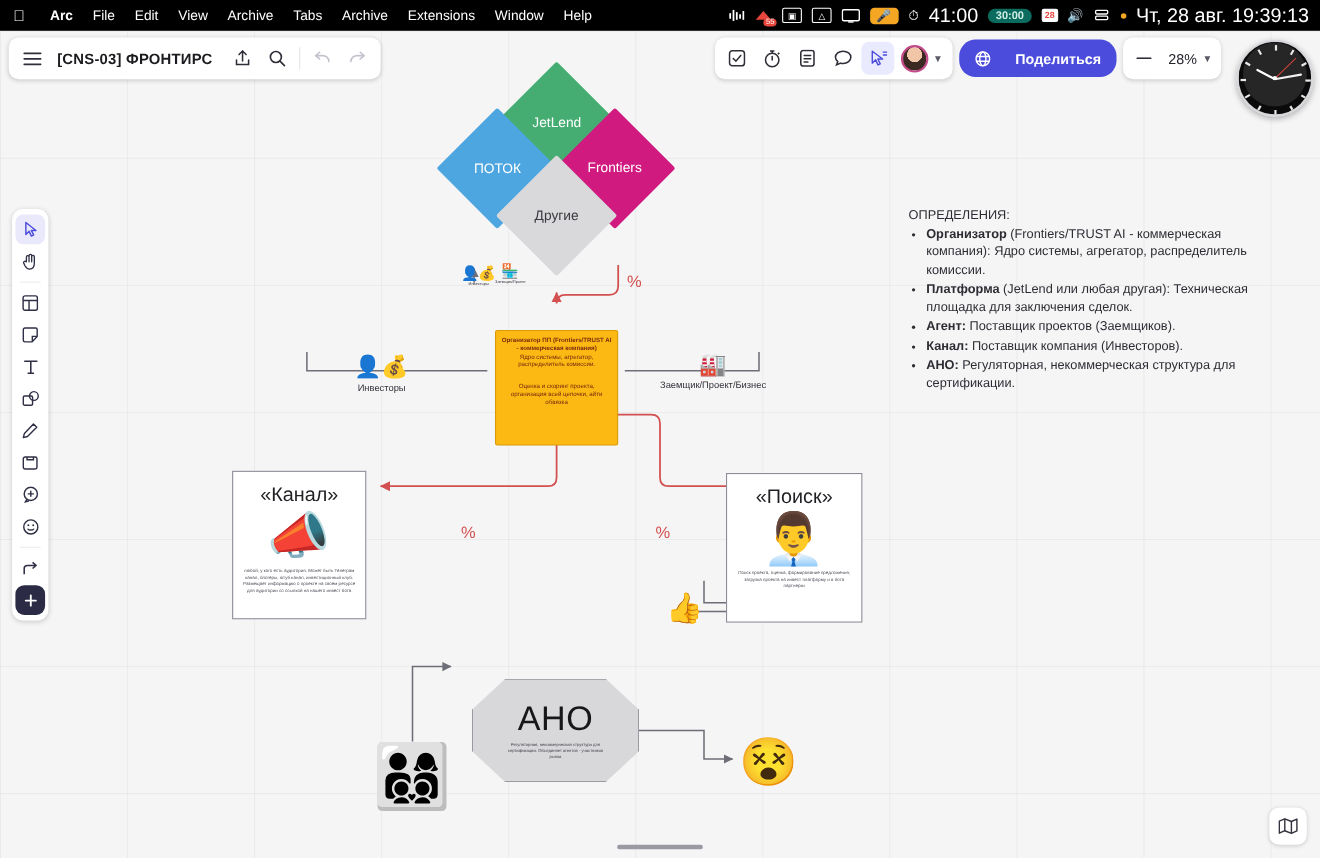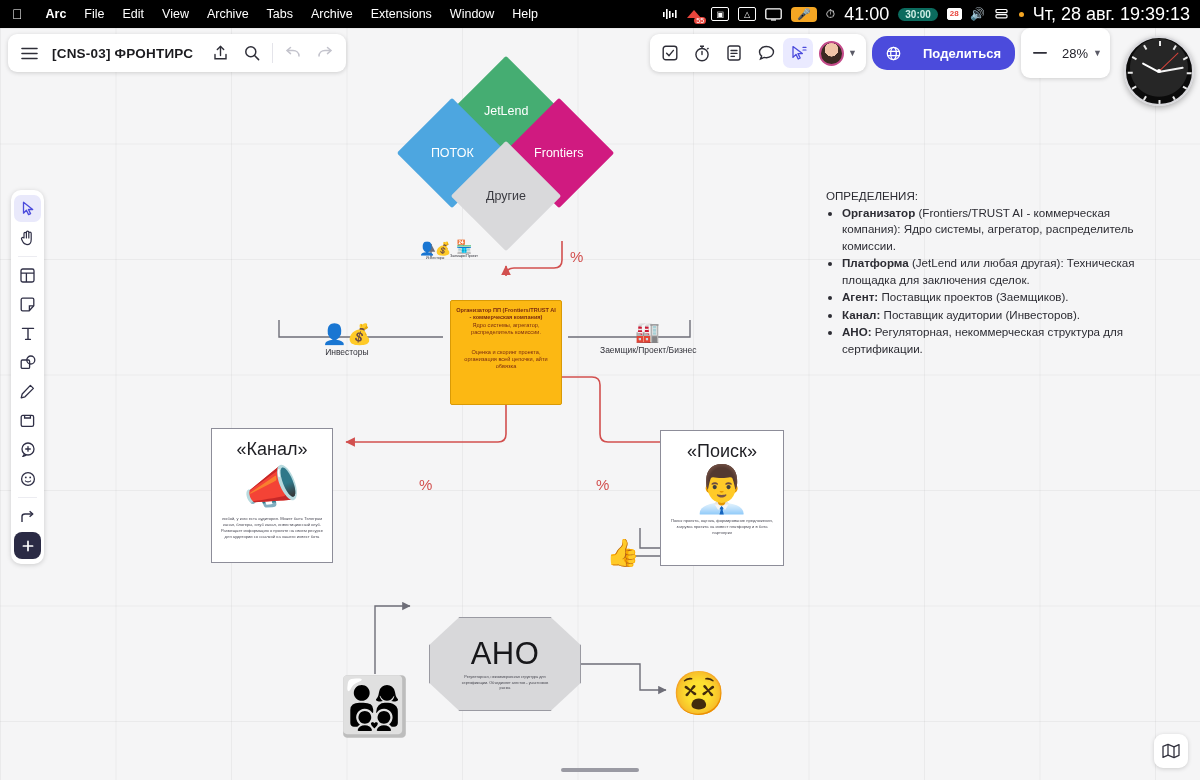--- a/index.html
+++ b/index.html
@@ -56,21 +56,21 @@
   }
   .tb-group { background: #fff; border-radius: 9px; box-shadow: 0 1px 4px rgba(0,0,0,.16); height: 38px; display: flex; align-items: center; padding: 0 5px; gap: 2px; }
   .tb-btn.active { background: #eaeaff; color: #4b4bdc; }
   .avatar { width: 25px; height: 25px; border-radius: 50%; background: radial-gradient(circle at 50% 32%, #f0c5a8 0 38%, #3a2a22 39% 100%); border: 2px solid #c44b8a; margin: 0 1px 0 4px; }
   .chev { font-size: 9px; color: #5a5a66; padding: 0 4px 0 1px; }
   .share-btn {
     background: #4b4bdc; color: #fff; border: none; height: 34px; border-radius: 15px;
     padding: 0 14px; font-size: 13px; font-weight: bold; display: flex; align-items: center; gap: 22px; cursor: pointer;
     font-family: "Liberation Sans", sans-serif;
   }
-  .zoom-group { background: #fff; border-radius: 9px; box-shadow: 0 1px 4px rgba(0,0,0,.16); height: 50px; display: flex; align-items: center; padding: 0 4px; }
+  .zoom-group { background: #fff; border-radius: 9px; box-shadow: 0 1px 4px rgba(0,0,0,.16); height: 38px; display: flex; align-items: center; padding: 0 4px; }
   .zoom-val { font-size: 13px; color: #23232b; padding: 0 4px 0 7px; }
 
   
   .clock-widget {
     position: absolute; top: 36px; right: 6px; width: 70px; height: 70px; border-radius: 50%;
     background: radial-gradient(circle at 50% 45%, #262626 0 58%, #0b0b0b 60% 100%);
     border: 2px solid #d8d8dc; box-shadow: 0 2px 6px rgba(0,0,0,.3); z-index: 45; overflow: hidden;
   }
   .clock-widget .hand { position: absolute; left: 50%; top: 50%; transform-origin: 0 50%; background: #fff; height: 2px; border-radius: 1px; }
   .clock-widget .hand.h { width: 19px; transform: rotate(208deg); }
@@ -296,21 +296,21 @@
     <div class="free-emoji" style="left:606px; top:512px; font-size:27px;">👍</div>
     <div class="free-emoji" style="left:339px; top:650px; font-size:57px;">👨‍👩‍👦‍👦</div>
     <div class="free-emoji" style="left:672px; top:644px; font-size:43px;">😵</div>
 
     <div class="defs">
       <div class="head">ОПРЕДЕЛЕНИЯ:</div>
       <ul>
         <li><b>Организатор</b><span> (Frontiers/TRUST AI - коммерческая компания): Ядро системы, агрегатор, распределитель комиссии.</span></li>
         <li><b>Платформа</b><span> (JetLend или любая другая):  Техническая площадка для заключения сделок.</span></li>
         <li><b>Агент:</b><span> Поставщик проектов (Заемщиков).</span></li>
-        <li><b>Канал:</b><span> Поставщик аудитории (Инвесторов).</span></li>
+        <li><b>Канал:</b><span> Поставщик компания (Инвесторов).</span></li>
         <li><b>АНО:</b><span> Регуляторная, некоммерческая структура для сертификации.</span></li>
       </ul>
     </div>
 
     <div class="home-ind"></div>
     <div class="map-btn">
       <svg width="18" height="16" viewBox="0 0 18 16">
           <path d="M1 3.4 L6 1.4 L12 3.8 L17 1.6 L17 12.4 L12 14.6 L6 12.2 L1 14.4 Z" fill="none" stroke="#33333f" stroke-width="1.3" stroke-linejoin="round"></path>
           <path d="M6 1.4 L6 12.2 M12 3.8 L12 14.6" stroke="#33333f" stroke-width="1.3"></path>
         </svg>

